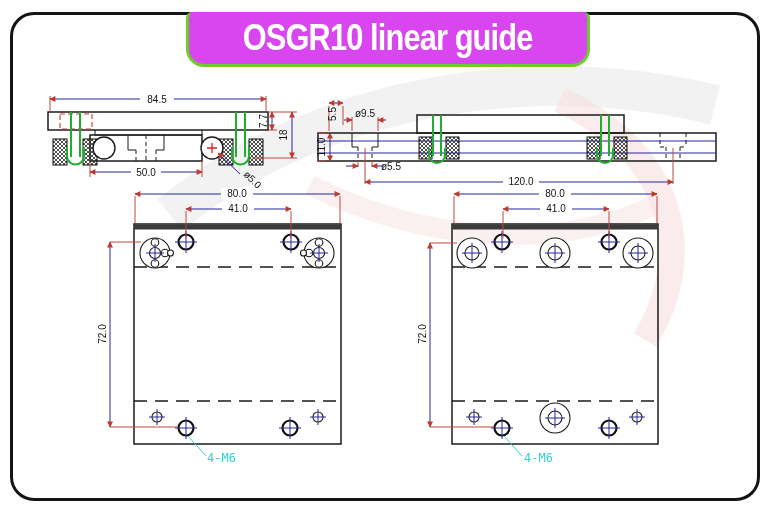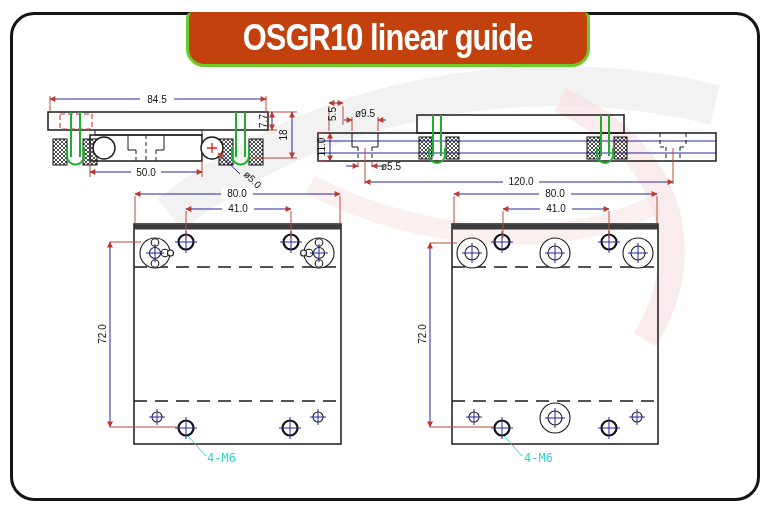--- a/index.html
+++ b/index.html
@@ -3,21 +3,21 @@
 <meta charset="utf-8">
 <style>
   html,body{margin:0;padding:0;background:#ffffff;}
   body{width:772px;height:521px;position:relative;overflow:hidden;
        font-family:"Liberation Sans",sans-serif;}
   
   .frame{position:absolute;left:10px;top:12px;width:744px;height:483px;
          border:3px solid #141414;border-radius:24px;background:transparent;}
   
   .banner{position:absolute;left:186px;top:12px;width:398px;height:52px;
-          background:#c2410c;border:3px solid var(--banner-green,#6ccd2a);
+          background:#d946ef;border:3px solid var(--banner-green,#6ccd2a);
           border-top:none;border-radius:6px 6px 18px 18px;
           display:flex;align-items:center;justify-content:center;z-index:5;}
   .banner-title{color:#ffffff;font-weight:700;font-size:35px;letter-spacing:-1px;
           transform:scale(.88,1.04);white-space:nowrap;}
   svg{position:absolute;left:0;top:0;}
   
   .outline{fill:none;stroke:#1b1b1b;stroke-width:1.5;}
   .thin{fill:none;stroke:#1b1b1b;stroke-width:1;}
   .thick-edge{stroke:#3b3b3b;stroke-width:5;fill:none;}
   .navy{stroke:var(--dim-line,#26269c);stroke-width:1;fill:none;}

